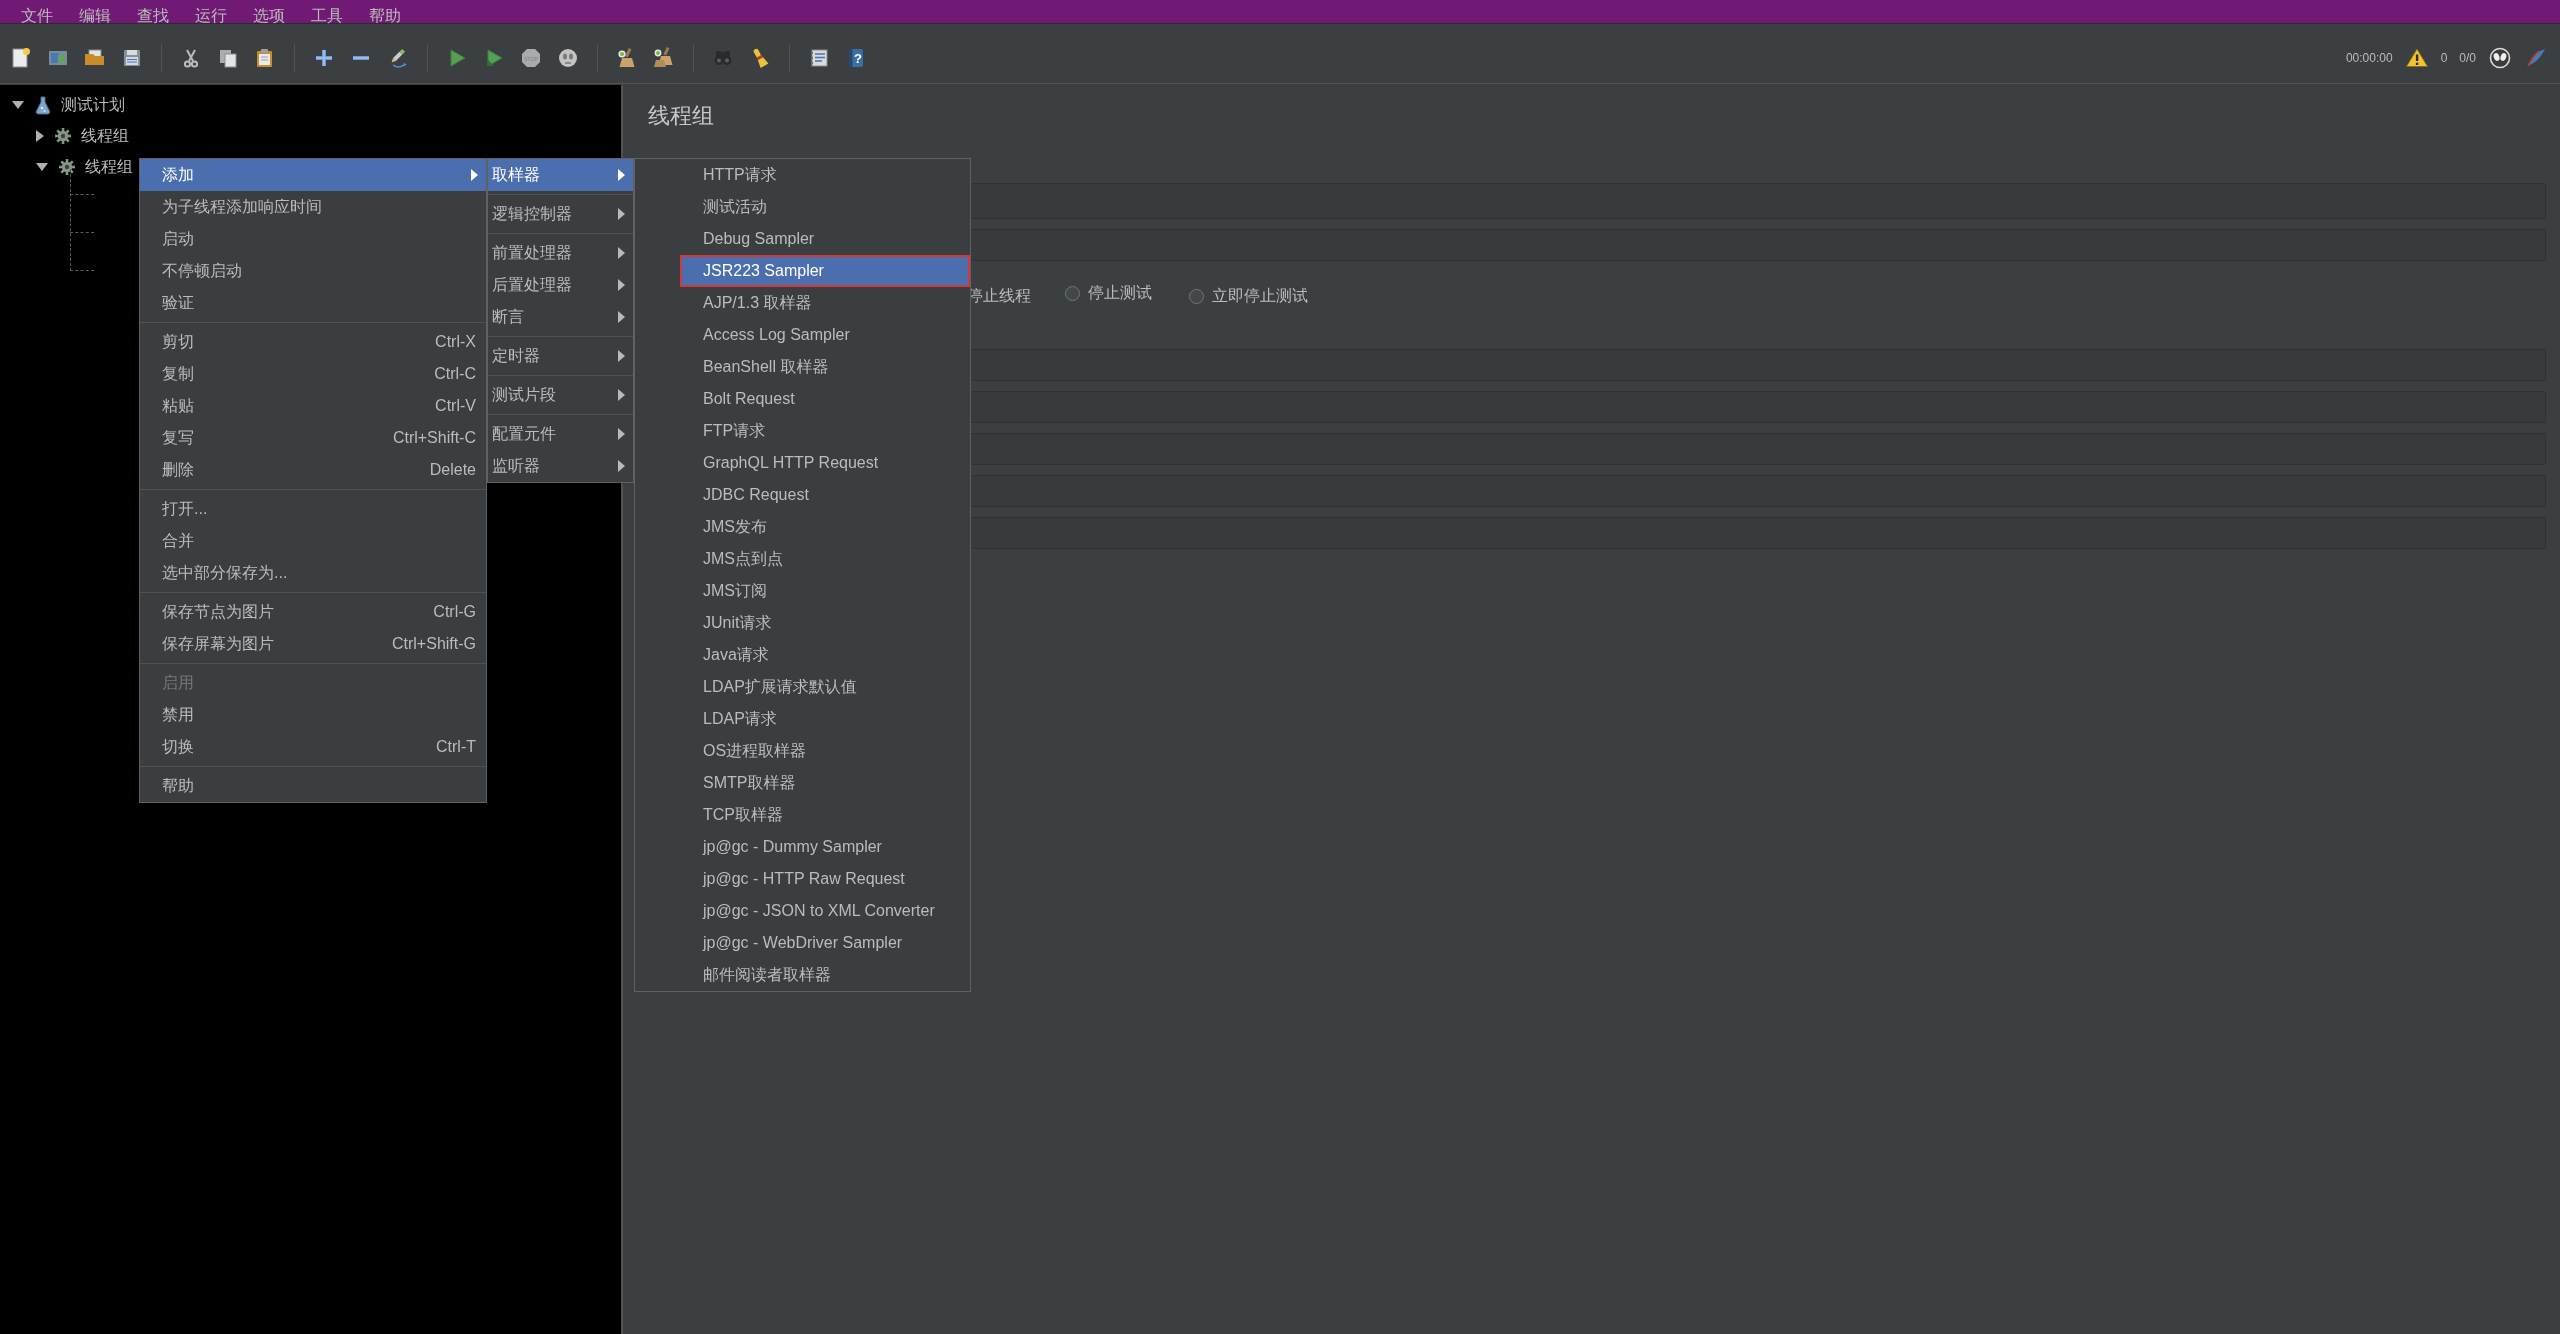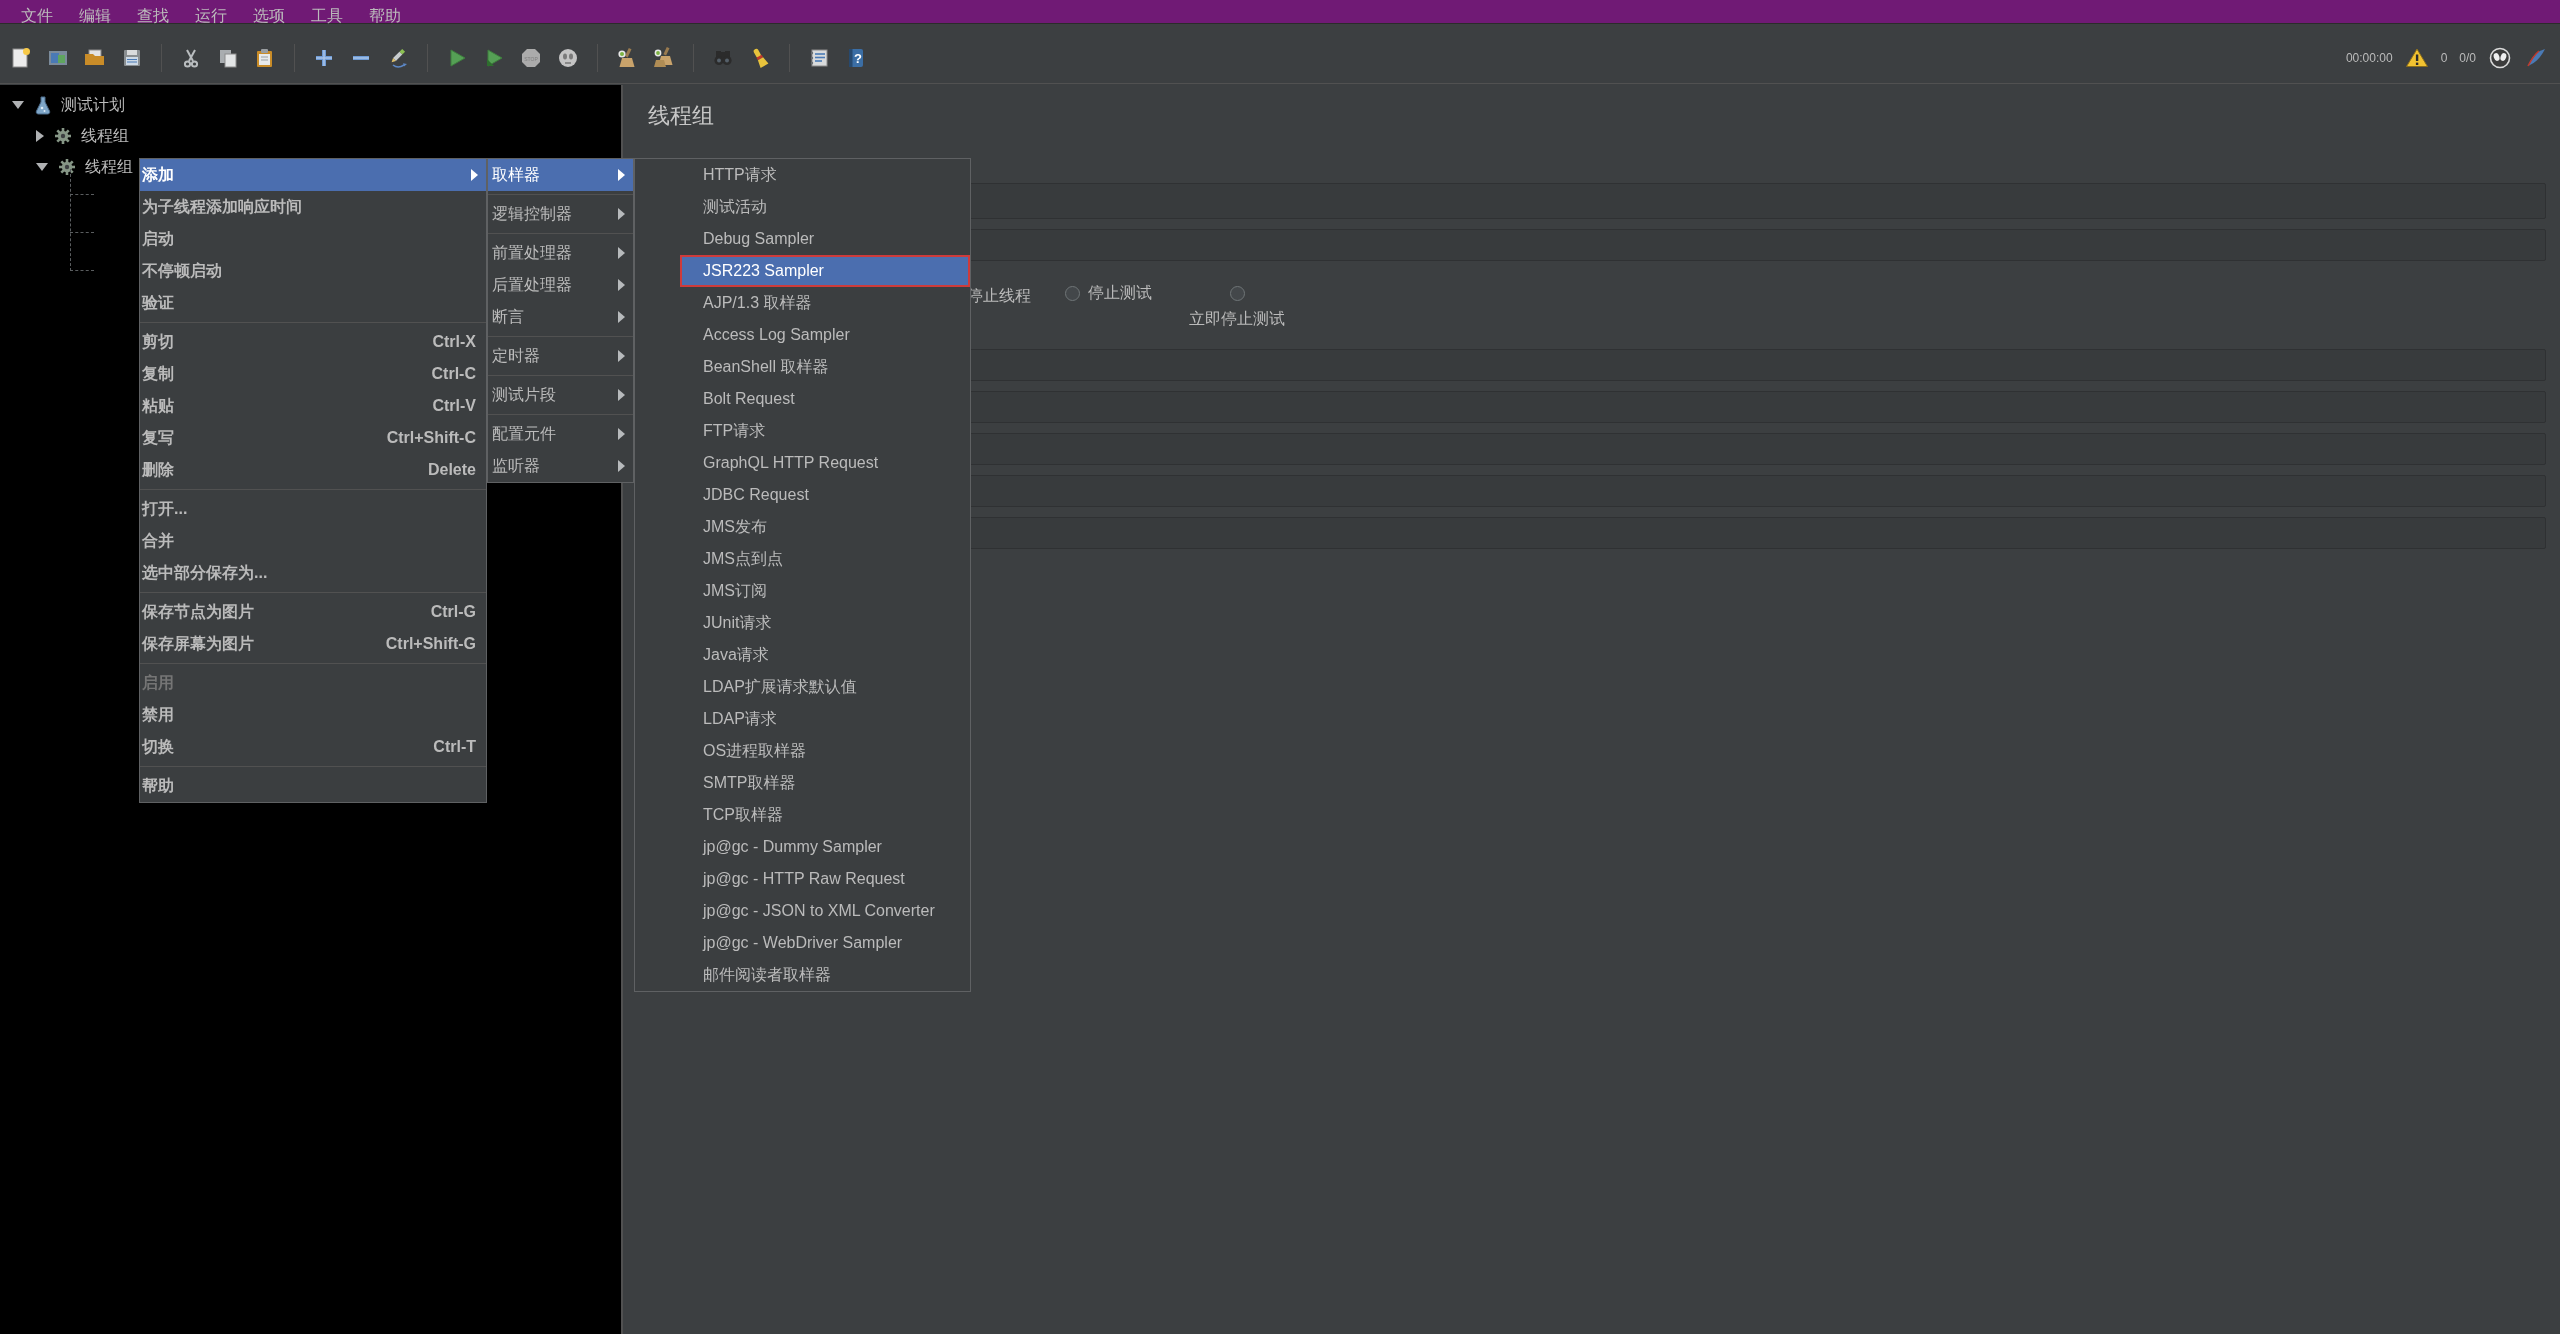--- a/index.html
+++ b/index.html
@@ -48,21 +48,21 @@
   .pitem .pshort{margin-left:auto;padding-right:10px;white-space:nowrap;}
   .pitem.hl{background:#4b6eaf;color:#ffffff;}
   .pitem.dis{color:#757575;}
   .pitem.redbox{background:#4b6eaf;color:#ffffff;box-shadow:inset 0 0 0 2px #ce3b3b;}
   .parrow{position:absolute;right:8px;top:50%;margin-top:-6px;width:0;height:0;
           border-top:6px solid transparent;border-bottom:6px solid transparent;border-left:7px solid #b7babc;}
   .pitem.hl .parrow{border-left-color:#ffffff;}
   .psep{height:7px;display:flex;align-items:center;}
   .psep i{display:block;width:100%;height:1px;background:#515151;}
   #menu1{left:139px;top:158px;width:348px;}
-  #menu1 .pitem{padding-left:2px;font-weight:bold;}
+  #menu1 .pitem{padding-left:22px;}
   #menu2{left:487px;top:158px;width:147px;}
   #menu2 .pitem{padding-left:4px;}
   #menu3{left:634px;top:158px;width:337px;padding-left:45px;}
   #menu3 .pitem{padding-left:23px;}
 </style>
 </head>
 <body>
 
 <div class="root">
 
@@ -335,21 +335,21 @@
           <span>启动下一进程循环</span>
         </div>
         <div class="radio-opt" style="left: 321px; top: 201px;">
           <span class="radio-circle"></span>
           <span>停止线程</span>
         </div>
         <div class="radio-opt" style="left: 442px; top: 198px;">
           <span class="radio-circle"></span>
           <span>停止测试</span>
         </div>
-        <div class="radio-opt" style="left: 566px; top: 201px; flex-direction: column;">
+        <div class="radio-opt" style="left: 566px; top: 201px;">
           <span class="radio-circle"></span>
           <span>立即停止测试</span>
         </div>
       </div>
     <div class="band" style="top:264px;height:30px;"></div>
     <div class="band" style="top:306px;height:30px;"></div>
     <div class="band" style="top:348px;height:30px;"></div>
     <div class="band" style="top:390px;height:30px;"></div>
     <div class="band" style="top:432px;height:30px;"></div>
   </div>

